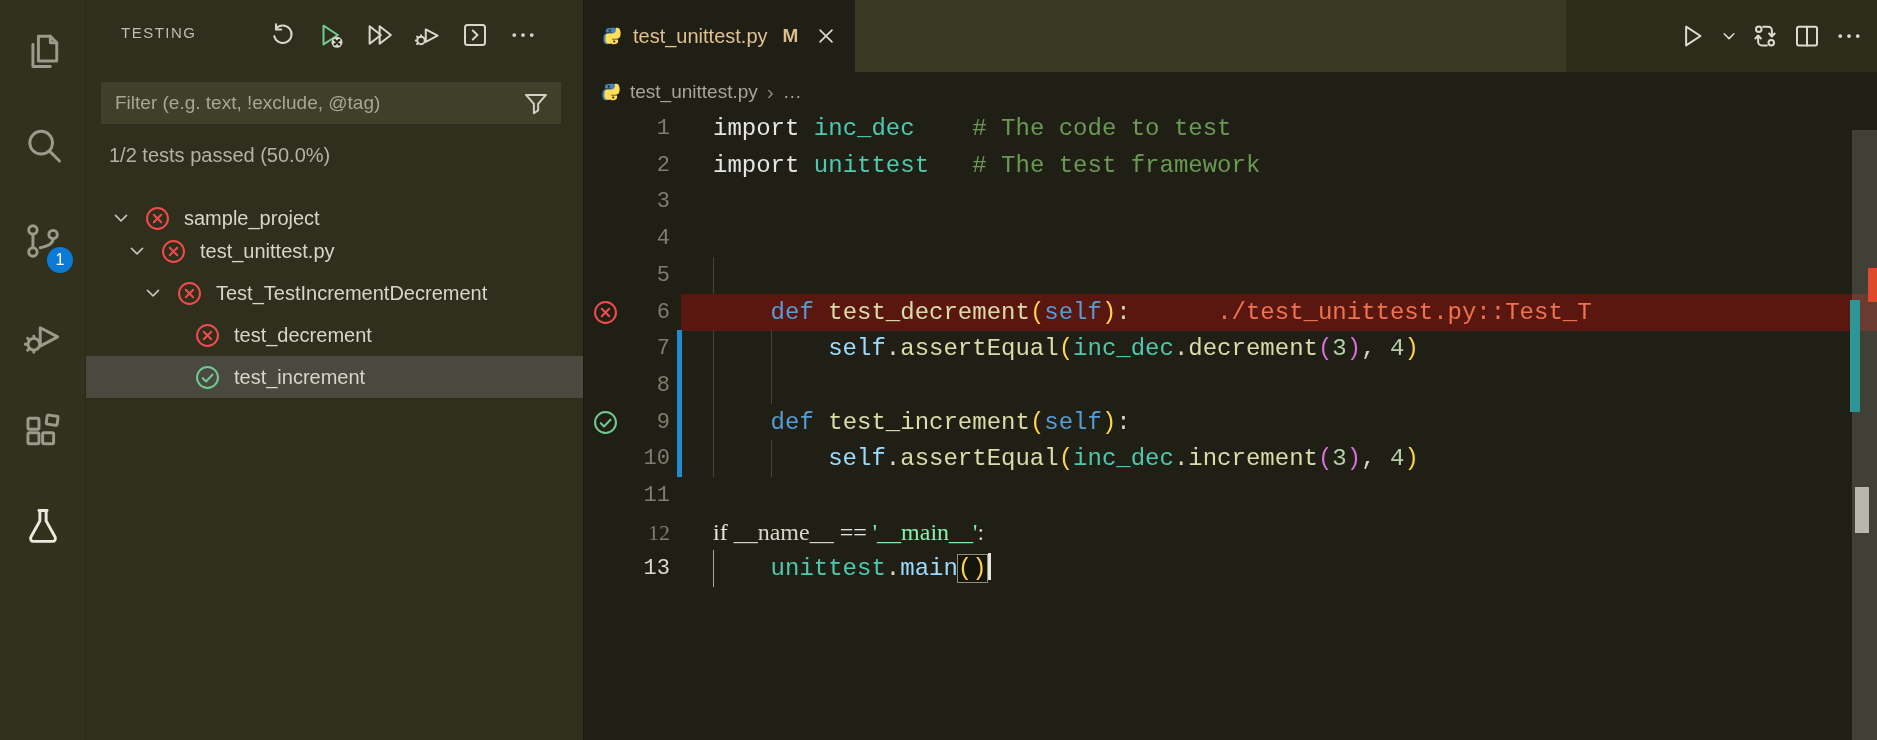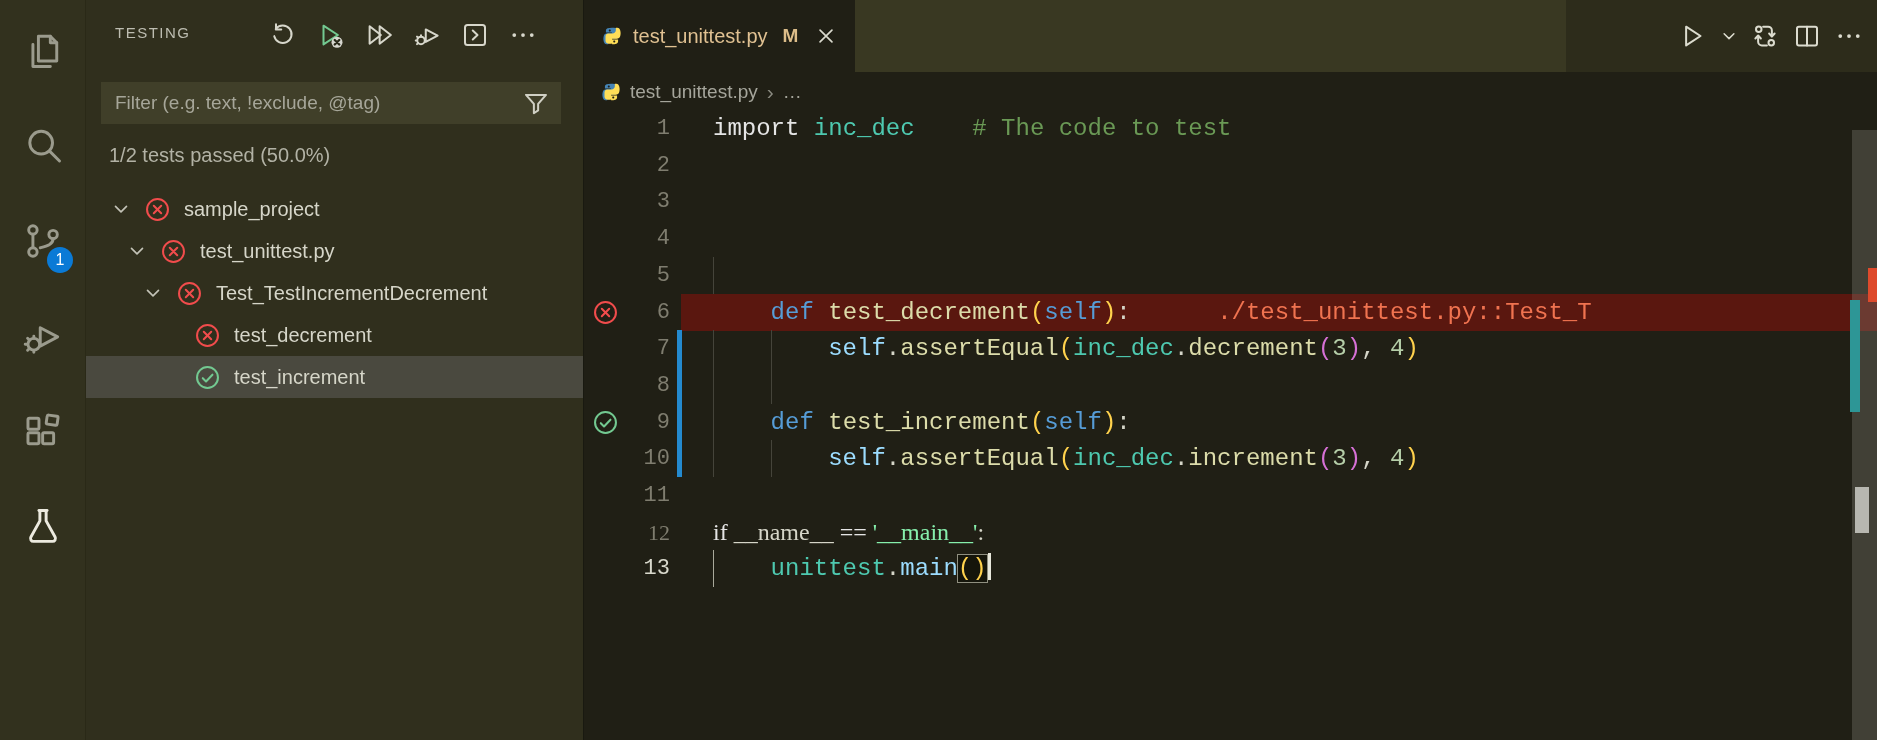--- a/index.html
+++ b/index.html
@@ -6,21 +6,21 @@
     background:#201f15;font-family:"Liberation Sans",sans-serif;}
   
   #activity-bar{position:absolute;left:0;top:0;width:85px;height:740px;background:#32311e;border-right:1px solid #2a2917;}
   .ab-item{position:absolute;left:0;width:85px;height:85px;display:flex;align-items:center;justify-content:center;color:#9b9b8d;cursor:pointer;}
   .ab-item.active{color:#eceadf;}
   .ab-item svg{width:44px;height:44px;}
   .ab-badge{position:absolute;right:12px;bottom:10px;width:26px;height:26px;border-radius:50%;background:#0a7ad6;color:#fff;
     font-size:16px;display:flex;align-items:center;justify-content:center;}
   
   #sidebar{position:absolute;left:86px;top:0;width:497px;height:740px;background:#302f1d;}
-  #sb-title{position:absolute;left:29px;top:24px;font-size:15px;letter-spacing:1.5px;color:#bdbdb1;}
+  #sb-title{position:absolute;left:35px;top:24px;font-size:15px;letter-spacing:1.5px;color:#bdbdb1;}
   #sb-toolbar{position:absolute;left:180px;top:15px;height:40px;display:flex;gap:14px;}
   .sbt-btn{width:34px;height:40px;display:flex;align-items:center;justify-content:center;color:#d7d7cb;cursor:pointer;}
   .sbt-btn svg{width:30px;height:30px;}
   #filter-box{position:absolute;left:15px;top:82px;width:460px;height:42px;background:#403f29;display:flex;align-items:center;}
   #filter-input{flex:1;background:transparent;border:none;outline:none;color:#d8d8ca;font-size:19px;padding:0 0 0 14px;
     font-family:"Liberation Sans",sans-serif;}
   #filter-input::placeholder{color:#a6a699;}
   #filter-icon{width:30px;height:30px;color:#d0d0c4;margin-right:10px;flex:none;}
   #sb-status{position:absolute;left:23px;top:144px;font-size:20px;color:#b2b2a5;}
   #tree{position:absolute;left:0;top:188px;width:497px;}
@@ -185,21 +185,21 @@
       </div>
     </div>
   <div id="filter-box">
     <input id="filter-input" placeholder="Filter (e.g. text, !exclude, @tag)" style="">
     <span id="filter-icon"><svg viewBox="0 0 24 24" fill="none" stroke="currentColor" stroke-width="1.6" stroke-linecap="round" stroke-linejoin="round">
           <path d="M4 5.5h16l-6.3 7.2v5.2l-3.4 2.3v-7.5z"></path>
         </svg></span>
   </div>
   <div id="sb-status">1/2 tests passed (50.0%)</div>
   <div id="tree">
-      <div class="tree-row" style="top: 0px; padding-left: 24px;">
+      <div class="tree-row" style="top: 9px; padding-left: 24px;">
         <span class="tw-chevron"><svg viewBox="0 0 24 24" fill="none" stroke="currentColor" stroke-width="1.6" stroke-linecap="round" stroke-linejoin="round">
             <path d="M6 9.2l6 6 6-6" stroke-width="1.8"></path>
           </svg></span>
         <span class="tw-state"><svg viewBox="0 0 24 24" fill="none" stroke="currentColor" stroke-width="1.6" stroke-linecap="round" stroke-linejoin="round">
             <circle cx="12" cy="12" r="9.3" stroke="#f14c4c" stroke-width="1.8"></circle>
             <path d="M8.7 8.7l6.6 6.6M15.3 8.7l-6.6 6.6" stroke="#f14c4c" stroke-width="1.8"></path>
           </svg></span>
         <span class="tree-label">sample_project</span>
       </div>
       <div class="tree-row" style="top: 42px; padding-left: 40px;">
@@ -307,21 +307,21 @@
         </svg></span>
     <span>test_unittest.py</span>
     <span class="bc-sep">›</span>
     <span>…</span>
   </div>
 
   <div id="code-area">
       <div class="line-bg-error" style="top: 183.5px;"></div>
       <div id="modified-bar" style="top: 220.2px; height: 146.8px;"></div>
       <div class="code-line" style="top: 0px;"><span class="ln">1</span><span class="ltext"><span class="c-ctrl">import</span><span class="c-pl"> </span><span class="c-ty">inc_dec</span><span class="c-pl">    </span><span class="c-cm"># The code to test</span></span></div>
-      <div class="code-line" style="top: 36.7px;"><span class="ln">2</span></div>
+      <div class="code-line" style="top: 36.7px;"><span class="ln">2</span><span class="ltext"><span class="c-ctrl">import</span><span class="c-pl"> </span><span class="c-ty">unittest</span><span class="c-pl">   </span><span class="c-cm"># The test framework</span></span></div>
       <div class="code-line" style="top: 73.4px;"><span class="ln">3</span><span class="ltext"></span></div>
       <div class="code-line" style="top: 110.1px;"><span class="ln">4</span></div>
       <div class="code-line" style="top: 146.8px;"><div class="iguide" style="left: 129px;"></div><span class="ln">5</span><span class="ltext"></span></div>
       <div class="code-line" style="top: 183.5px;"><span class="gutter-ic"><svg viewBox="0 0 24 24" fill="none" stroke="currentColor" stroke-width="1.6" stroke-linecap="round" stroke-linejoin="round">
             <circle cx="12" cy="12" r="9.3" stroke="#f14c4c" stroke-width="1.8"></circle>
             <path d="M8.7 8.7l6.6 6.6M15.3 8.7l-6.6 6.6" stroke="#f14c4c" stroke-width="1.8"></path>
           </svg></span><span class="ln">6</span><span class="ltext"><span class="c-pl">    </span><span class="c-kw">def</span><span class="c-pl"> </span><span class="c-fn">test_decrement</span><span class="c-p1">(</span><span class="c-sf">self</span><span class="c-p1">)</span><span class="c-pl">:</span><span class="c-pl">      </span><span class="c-err">./test_unittest.py::Test_T</span></span></div>
       <div class="code-line" style="top: 220.2px;"><div class="iguide" style="left: 129px;"></div><div class="iguide" style="left: 186.6px;"></div><span class="ln">7</span><span class="ltext"><span class="c-pl">        </span><span class="c-vr">self</span><span class="c-pl">.</span><span class="c-fn">assertEqual</span><span class="c-p1">(</span><span class="c-ty">inc_dec</span><span class="c-pl">.</span><span class="c-fn">decrement</span><span class="c-p2">(</span><span class="c-nu">3</span><span class="c-p2">)</span><span class="c-pl">,</span><span class="c-pl"> </span><span class="c-nu">4</span><span class="c-p1">)</span></span></div>
       <div class="code-line" style="top: 256.9px;"><div class="iguide" style="left: 129px;"></div><div class="iguide" style="left: 186.6px;"></div><span class="ln">8</span><span class="ltext"></span></div>
       <div class="code-line" style="top: 293.6px;"><div class="iguide" style="left: 129px;"></div><span class="gutter-ic"><svg viewBox="0 0 24 24" fill="none" stroke="currentColor" stroke-width="1.6" stroke-linecap="round" stroke-linejoin="round">

